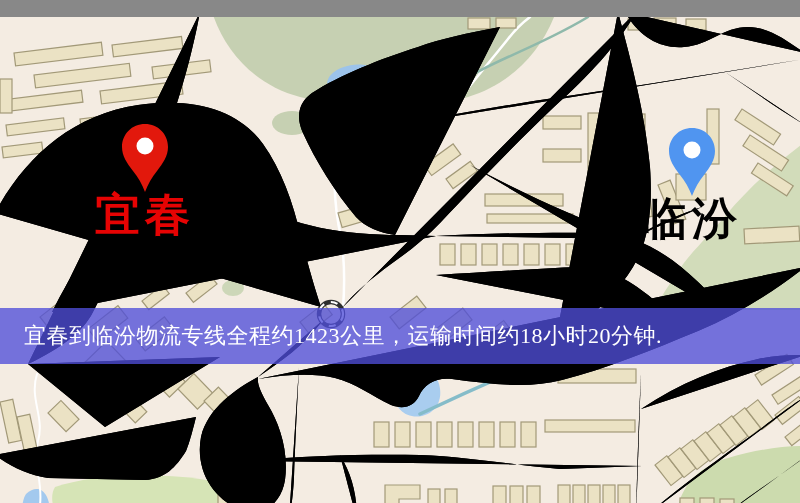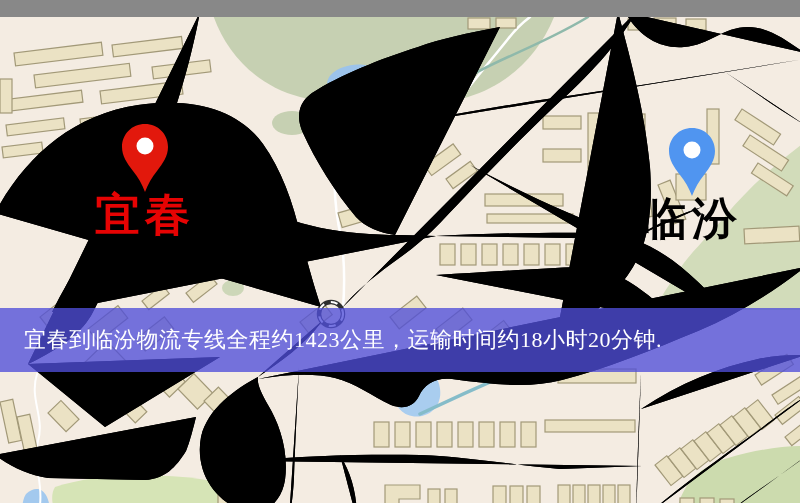--- a/index.html
+++ b/index.html
@@ -15,21 +15,21 @@
   .casing .w8{stroke-width:10.5px;} .roadfill .w8{stroke-width:8px;}
   
   .rail-base path,.rail-base circle{fill:none;stroke:#2e2e2e;stroke-width:4.5px;}
   .rail-dash path,.rail-dash circle{fill:none;stroke:#ffffff;stroke-width:2.2px;stroke-dasharray:7 7;}
   
   .bld rect{fill:#ebe2c4;stroke:#a29978;stroke-width:1.2px;}
   .bld .lt{fill:#f0e9d4;}
   .bld path{fill:#ebe2c4;stroke:#a29978;stroke-width:1.2px;}
   
   .banner{
-    position:absolute;left:0;top:291px;width:800px;height:64px;
+    position:absolute;left:0;top:291px;width:800px;height:56px;
     display:flex;align-items:center;z-index:20;
   }
   .banner-text{
     padding-left:24px;font-size:22px;letter-spacing:0.5px;white-space:nowrap;
     font-family:"Liberation Serif", serif;
   }
   
   .marker{position:absolute;width:0;height:0;z-index:10;}
   .pin{position:absolute;left:-25px;top:-74px;width:50px;height:74px;}
   .m-label{

